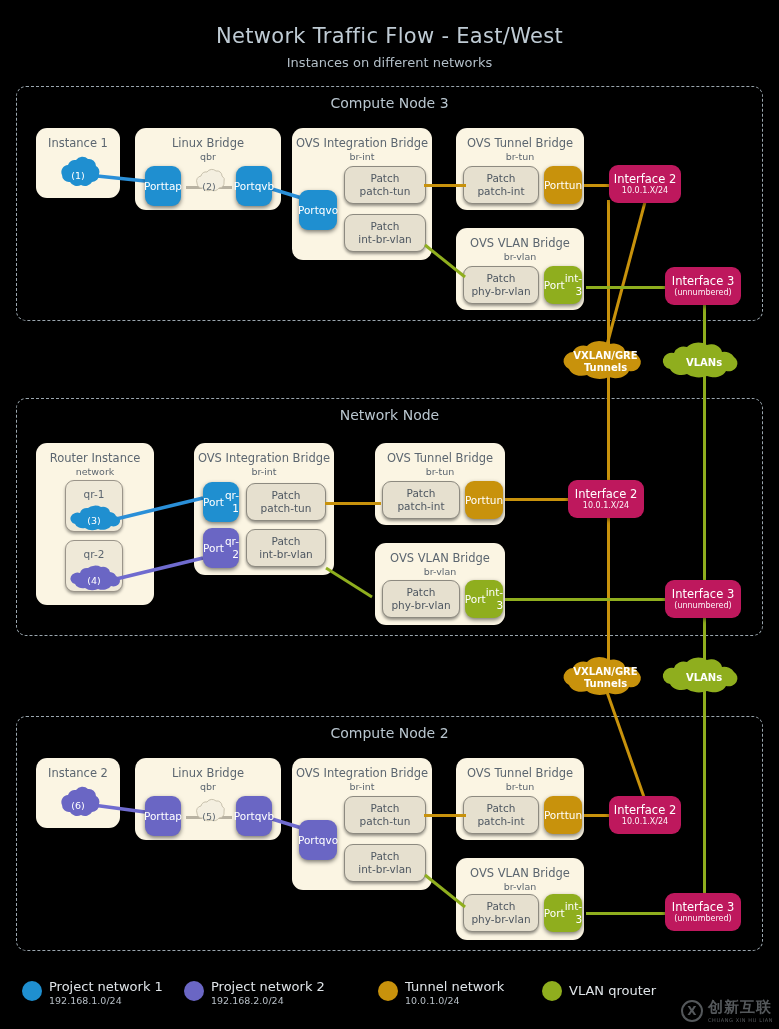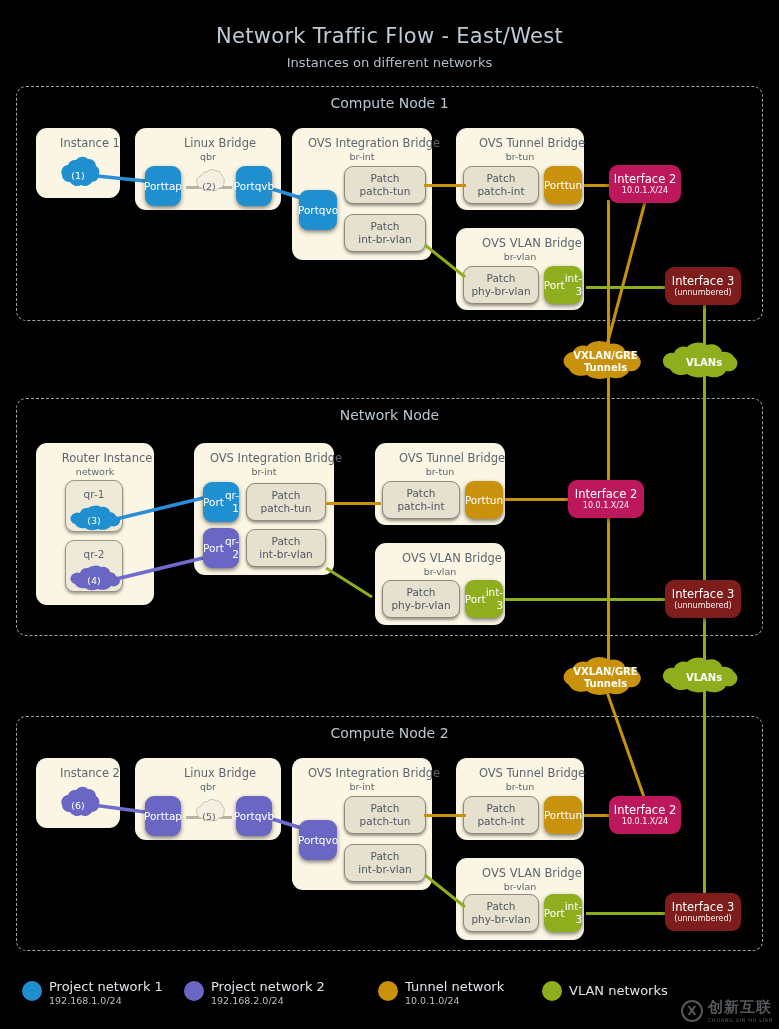--- a/index.html
+++ b/index.html
@@ -35,21 +35,21 @@
   }
 
   
   .panel {
     position: absolute;
     background: #fbf5e3;
     border-radius: 11px;
     box-shadow: 0 2px 4px rgba(0,0,0,.55);
   }
   .panel-title {
-    position: absolute; top: 9px; left: 12px; width: 100%;
+    position: absolute; top: 9px; left: 0; width: 100%;
     text-align: center; color: #5c6670; font-size: 11.5px;
     line-height: 13px;
   }
   .panel-sub {
     position: absolute; top: 23px; left: 0; width: 100%;
     text-align: center; color: #5c6670; font-size: 9.5px;
   }
 
   
   .subpanel {
@@ -99,21 +99,21 @@
     border-radius: 9px;
     display: flex; flex-direction: column;
     align-items: center; justify-content: center;
     text-align: center; color: #ffffff;
     box-shadow: 0 2px 4px rgba(0,0,0,.5);
     z-index: 6;
   }
   .iface .n { font-size: 11.5px; line-height: 14px; }
   .iface .s { font-size: 8px; line-height: 10px; opacity: .95; }
   .i-gold  { background: #be185d; }
-  .i-olive { background: #7f1d1d; }
+  .i-olive { background: #be185d; }
 
   
   .cloud { position: absolute; z-index: 7; }
   .cloud svg { display: block; overflow: visible; }
   .cloud .ctext {
     position: absolute; left: 0; top: 0; width: 100%; height: 100%;
     display: flex; flex-direction: column;
     align-items: center; justify-content: center;
     color: #ffffff; text-align: center; pointer-events: none;
   }
@@ -173,21 +173,21 @@
   <div class="vline l-gold" style="left:607px; top:499px;  height:162px;"></div>
   <div class="vline l-olive" style="left:703px; top:598px;  height:83px;"></div>
   <div class="vline l-olive" style="left:703px; top:681px;  height:231px;"></div>
 
   <svg class="diag" style="left:0; top:0; width:779px; height:1029px;">
     <line x1="645" y1="202" x2="607" y2="345" stroke="#c8920c" stroke-width="3"></line>
     <line x1="607" y1="692" x2="645" y2="800" stroke="#c8920c" stroke-width="3"></line>
   </svg>
 
   <div class="node" style="left:16px; top:86px; width:747px; height:235px;">
-    <div class="node-title">Compute Node 1</div>
+    <div class="node-title">Compute Node 3</div>
   </div>
 
   <svg class="diag" style="left:0; top:0; width:779px; height:1029px;">
     <line x1="78" y1="174" x2="145" y2="181" stroke="#2a8fd8" stroke-width="3.5"></line>
     <line x1="272" y1="189" x2="318" y2="203" stroke="#2a8fd8" stroke-width="3.5"></line>
     <line x1="425" y1="245" x2="465" y2="277" stroke="#8fae1e" stroke-width="3"></line>
   </svg>
   <div class="hline l-grey" style="left:186px; top:186px; width:16px;"></div>
   <div class="hline l-grey" style="left:216px; top:186px; width:16px;"></div>
   <div class="hline l-gold" style="left:424px; top:184px; width:42px;"></div>
@@ -522,21 +522,21 @@
       <div class="legend-name">Project network 2</div>
       <div class="legend-cidr">192.168.2.0/24</div>
     </div>
     <div class="legend-item" style="left:378px;">
       <div class="legend-dot" style="background:#c8920c;"></div>
       <div class="legend-name">Tunnel network</div>
       <div class="legend-cidr">10.0.1.0/24</div>
     </div>
     <div class="legend-item" style="left:542px;">
       <div class="legend-dot" style="background:#8fae1e;"></div>
-      <div class="legend-name" style="top:4px;">VLAN networks</div>
+      <div class="legend-name" style="top:4px;">VLAN qrouter</div>
     </div>
   </div>
 
   <div class="watermark">
     <div class="wm-ring">X</div>
     <div>
       <div class="wm-cn">创新互联</div>
       <div class="wm-en">CHUANG XIN HU LIAN</div>
     </div>
   </div>

